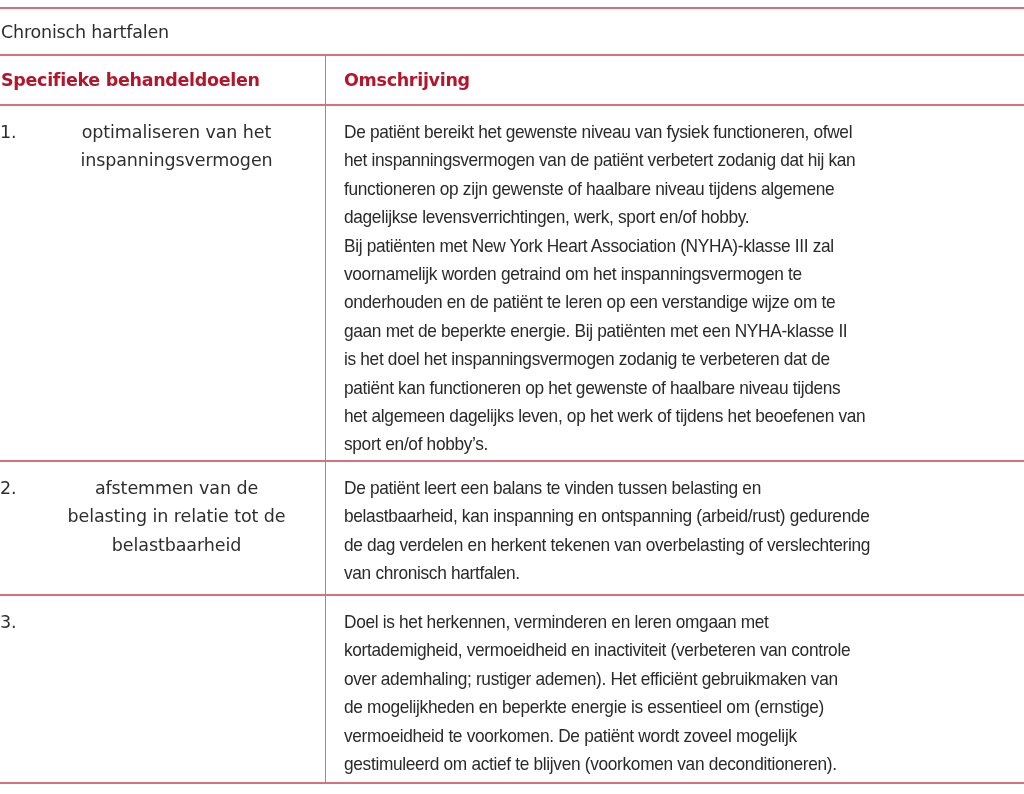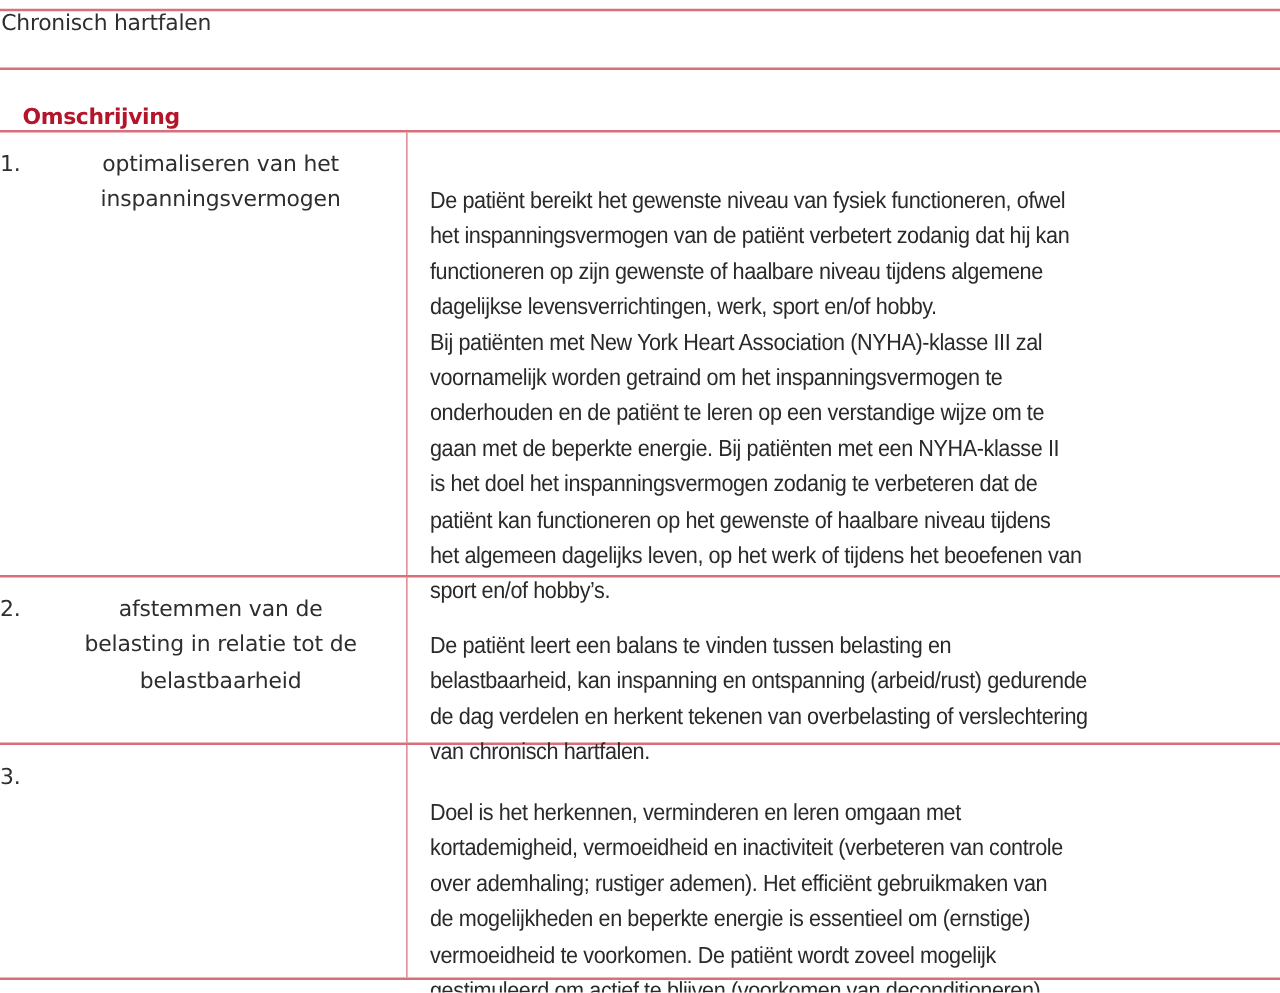--- a/index.html
+++ b/index.html
@@ -20,21 +20,21 @@
       left: 0;
       top: 7px;
       width: 1024px;
     }
     .title-row {
       height: 49px;
       border-top: 2px solid #d7707a;
       border-bottom: 2px solid #d7707a;
       box-sizing: border-box;
       display: flex;
-      align-items: flex-start;
+      align-items: center;
       font-family: "DejaVu Sans", sans-serif;
       font-size: 17.5px;
       color: #2e2e2e;
       padding-left: 1px;
       letter-spacing: -0.2px;
     }
     .row {
       display: flex;
       border-bottom: 2px solid #d7707a;
       box-sizing: border-box;
@@ -42,21 +42,20 @@
     .col-left {
       width: 326px;
       border-right: 1.5px solid #d7707a;
       box-sizing: border-box;
       flex: none;
     }
     .col-right {
       flex: 1;
       box-sizing: border-box;
       padding-left: 18px;
-      margin-top: 28px;
     }
     .header-row {
       height: 50px;
     }
     .header-row .col-left,
     .header-row .col-right {
       display: flex;
       align-items: center;
       font-family: "DejaVu Sans", sans-serif;
       font-weight: bold;
@@ -108,20 +107,23 @@
 </head>
 <body>
 
 <div class="table-wrap">
 
   <div class="title-row">
     <span>Chronisch hartfalen</span>
   </div>
 
   <div class="row header-row">
+    <div class="col-left">
+      <span>Specifieke behandeldoelen</span>
+    </div>
     <div class="col-right">
       <span>Omschrijving</span>
     </div>
   </div>
 
   <div class="row row-1">
     <div class="col-left">
       <div class="goal">
         <span class="goal-num">1.</span>
         <span class="goal-text">optimaliseren van het

